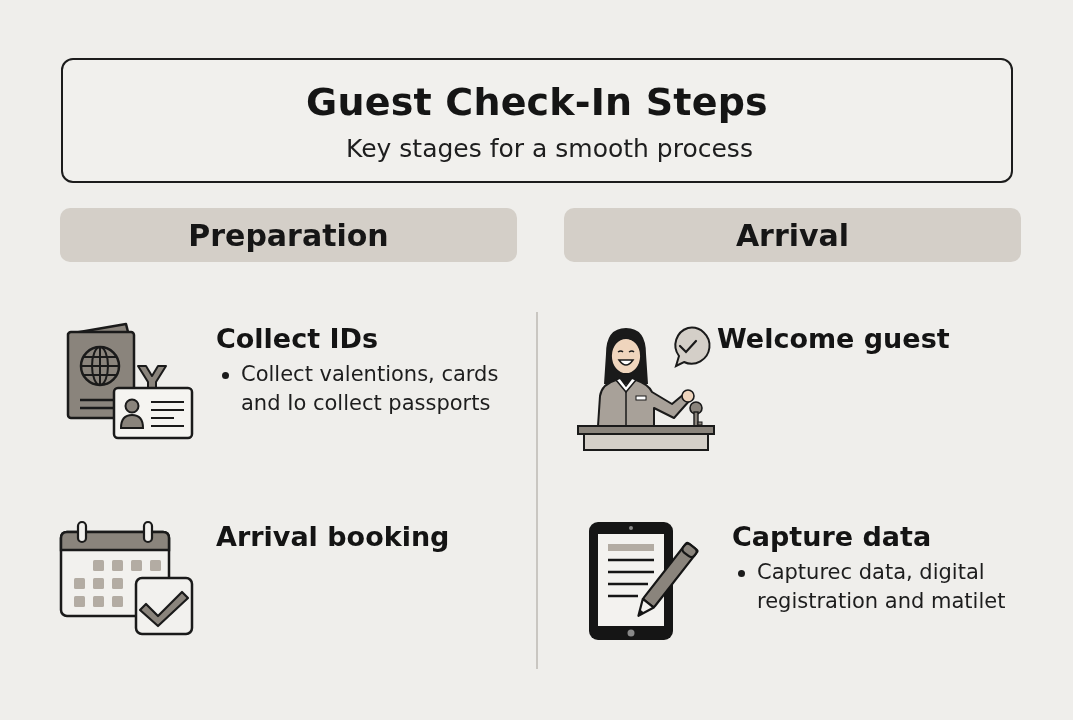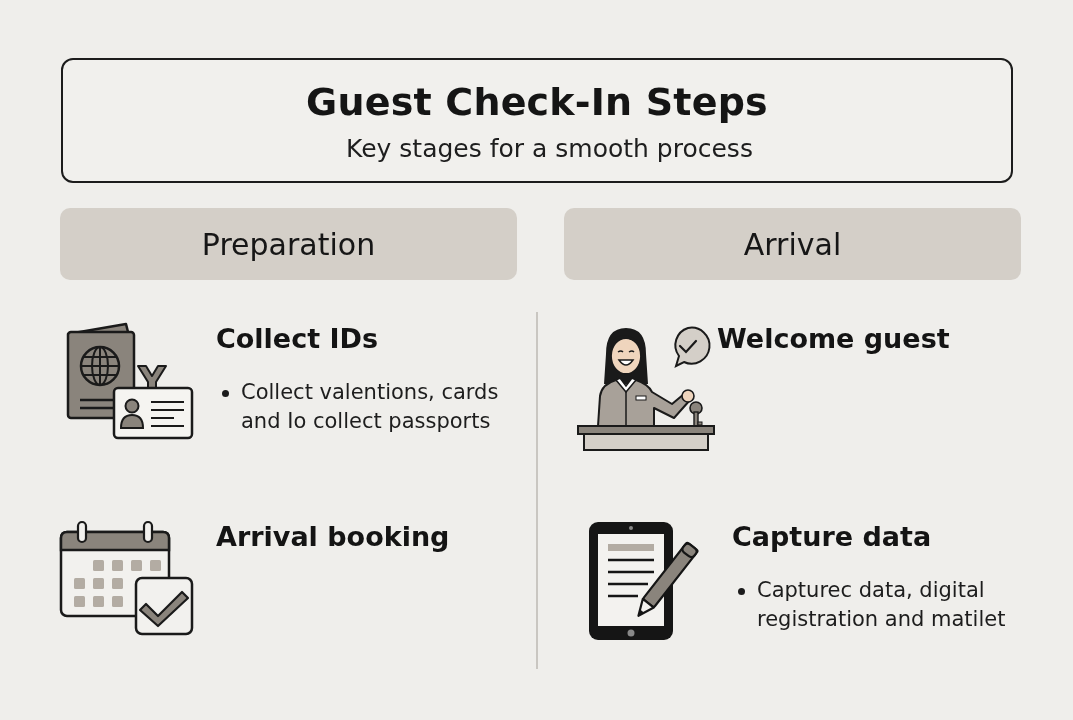--- a/index.html
+++ b/index.html
@@ -19,39 +19,39 @@
     }
     .title {
       position: absolute; left: 0; right: 0; top: 20px;
       font-size: 38px; font-weight: bold; letter-spacing: 0.2px;
     }
     .subtitle {
       position: absolute; left: 0; right: 7px; top: 74px;
       font-size: 25px; font-weight: normal; color: #1e1e1e; padding-left: 32px;
     }
     .col-header {
-      position: absolute; top: 208px; height: 72px;
+      position: absolute; top: 208px; height: 54px;
       background: #d4cfc8; border-radius: 10px;
       display: flex; align-items: center; justify-content: center;
-      font-size: 30px; font-weight: normal; color: #161616;
+      font-size: 30px; font-weight: bold; color: #161616;
     }
     .col-header.left { left: 60px; width: 457px; }
     .col-header.right { left: 556px; width: 457px; margin-left: 8px; }
     .divider {
       position: absolute; left: 536px; top: 312px; width: 2px; height: 357px;
       background: #c9c6c1;
     }
     .step { position: absolute; }
     .step .icon { position: absolute; left: 0; top: 0; }
     .step .text { position: absolute; top: 0; }
     .step-title {
       font-size: 27px; font-weight: bold; color: #141414; white-space: nowrap;
       line-height: 34px;
     }
-    .bullet-row { display: flex; margin-top: 22px; }
+    .bullet-row { display: flex; margin-top: 4px; }
     .bullet-dot {
       width: 7px; height: 7px; border-radius: 50%; background: #1b1b1b;
       margin: 12px 12px 0 6px; flex: 0 0 auto;
     }
     .bullet-text {
       font-size: 21px; line-height: 29px; color: #1d1d1d;
     }
     .s1 { left: 62px; top: 322px; }
     .s1 .text { left: 154px; top: 0; width: 300px; }
     .s2 { left: 58px; top: 520px; }

